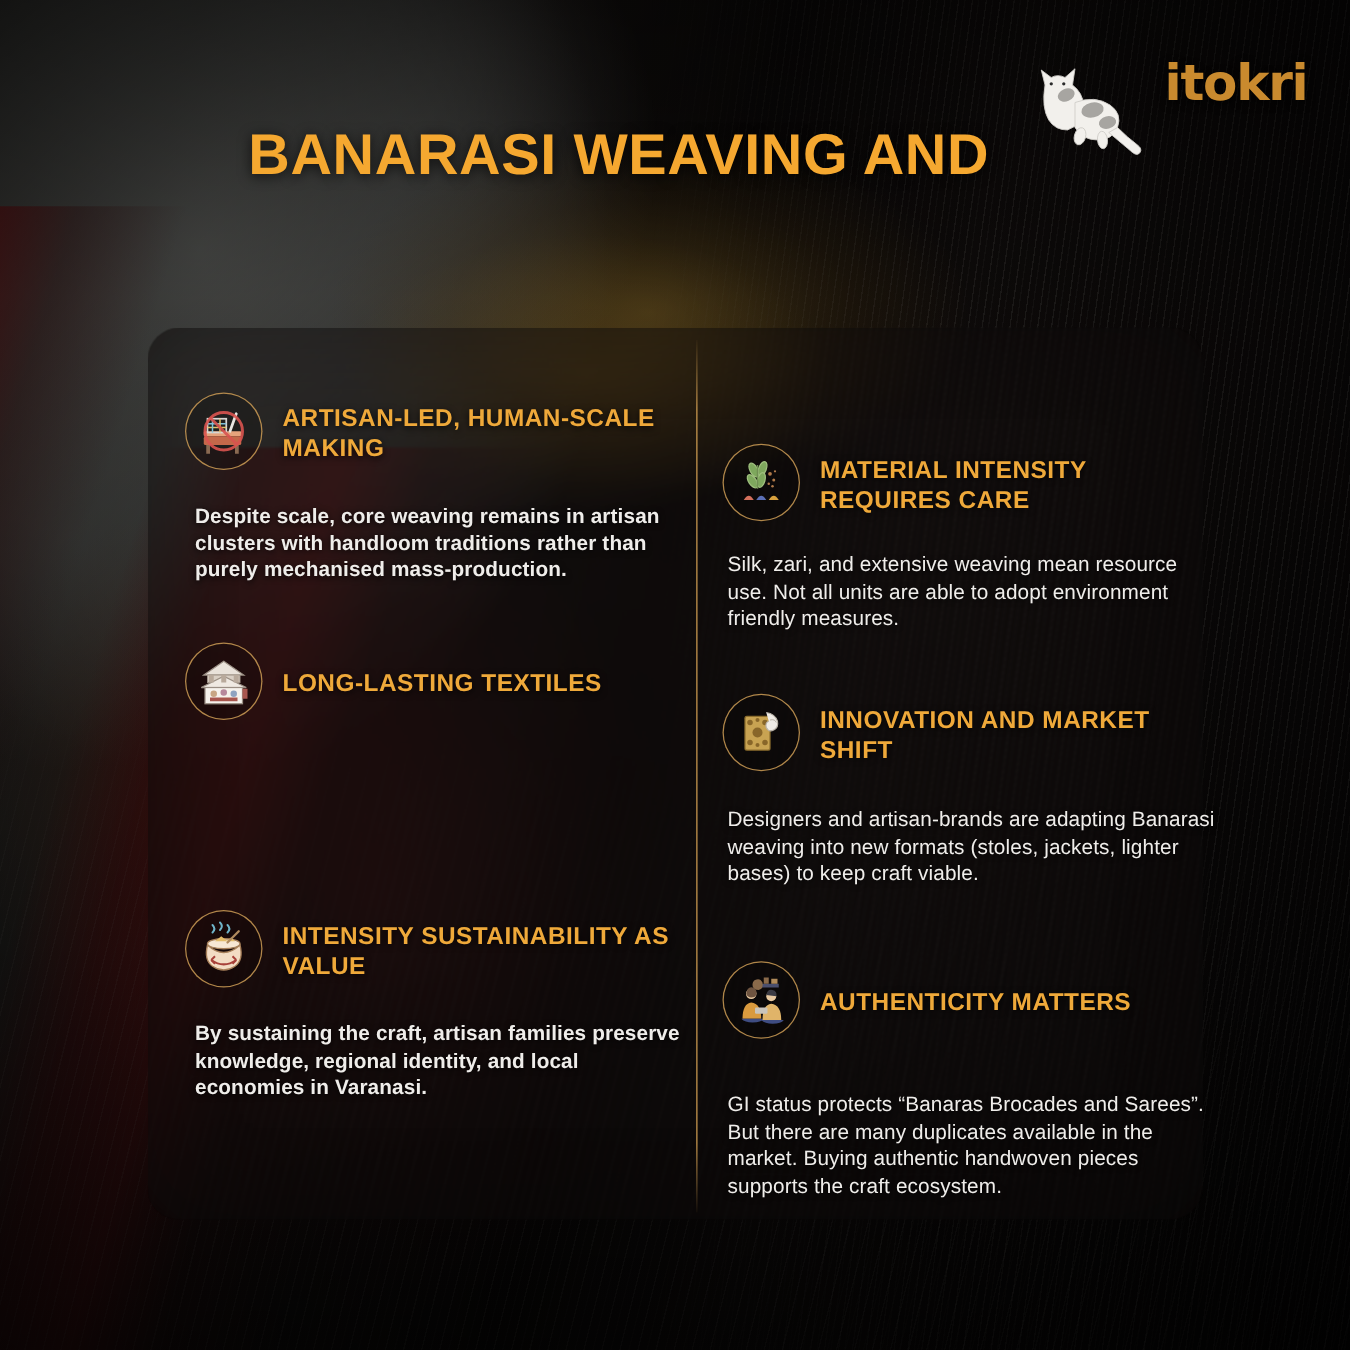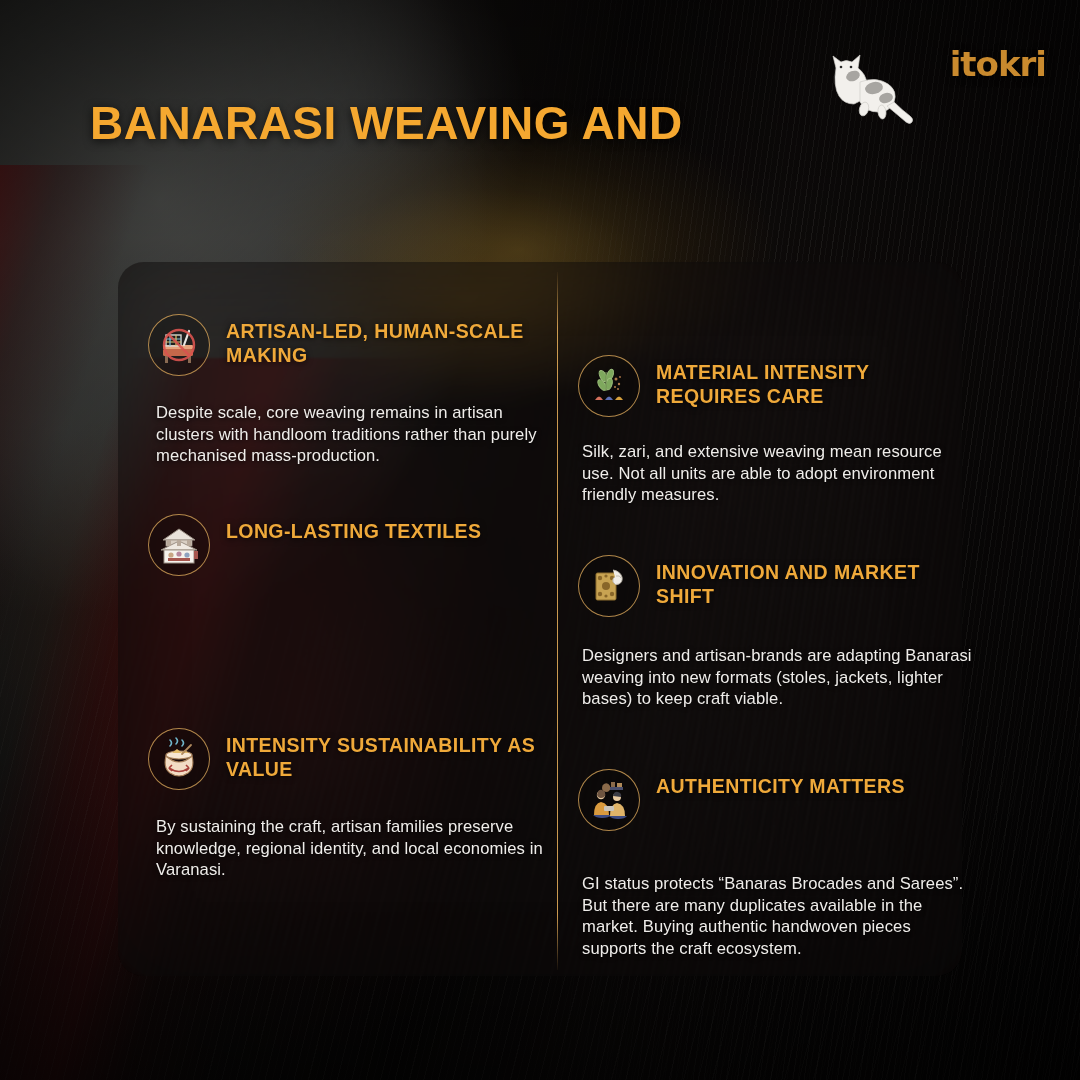--- a/index.html
+++ b/index.html
@@ -91,32 +91,32 @@
     background:
       radial-gradient(ellipse 900px 760px at 50% 46%, rgba(0,0,0,0.10) 0%, rgba(0,0,0,0.46) 62%, rgba(0,0,0,0.76) 100%),
       linear-gradient(180deg, rgba(0,0,0,0.30) 0%, rgba(0,0,0,0.12) 22%, rgba(0,0,0,0.30) 70%, rgba(0,0,0,0.55) 100%);
   }
 
   
   .header{position:absolute;left:0;top:0;width:1080px;height:250px;}
 
   .title{
     position:absolute;left:90px;top:96px;width:810px;
-    text-align:left;
+    text-align:center;
     font-size:46px;line-height:1.18;
     font-weight:bold;letter-spacing:0.5px;
     color:#F5A830;
     text-shadow:0 2px 10px rgba(0,0,0,0.75);
   }
   .title .ln{display:block;}
 
   
   .brand{
     position:absolute;right:34px;top:44px;
-    font-size:34px;font-weight:bold;letter-spacing:-1px;
+    font-size:40px;font-weight:bold;letter-spacing:-1px;
     color:#C98A2E;
     font-family:"DejaVu Sans", sans-serif;
     text-shadow:0 2px 8px rgba(0,0,0,0.7);
   }
   .cat-mark{position:absolute;right:160px;top:46px;width:96px;height:78px;}
 
   
   .panel{
     position:absolute;left:118px;top:262px;
     width:844px;height:714px;
@@ -137,21 +137,21 @@
 
   
   .grid{position:absolute;left:118px;top:262px;width:844px;height:714px;}
   .card{position:absolute;width:400px;}
   .card.col-l{left:30px;}
   .card.col-r{left:460px;margin-top:41px;}
   .card.row-1{top:52px;}
   .card.row-2{top:252px;}
   .card.row-3{top:466px;}
 
-  .card-head{display:flex;align-items:flex-start;gap:16px;}
+  .card-head{display:flex;align-items:center;gap:16px;}
 
   .icon-ring{
     flex:0 0 auto;
     width:62px;height:62px;border-radius:50%;
     border:1.4px solid rgba(206,158,86,0.85);
     position:relative;overflow:hidden;
     background:rgba(0,0,0,0.18);
   }
   .icon-ring svg{position:absolute;left:50%;top:50%;transform:translate(-50%,-50%);}
 
@@ -163,21 +163,21 @@
     text-shadow:0 1px 6px rgba(0,0,0,0.8);
   }
 
   .card-body{
     margin-top:26px;
     font-size:16.6px;line-height:1.30;
     color:#EFEDEA;
     letter-spacing:0.1px;
     text-shadow:0 1px 5px rgba(0,0,0,0.85);
   }
-  .card.col-l .card-body{padding-left:8px;}
+  .card.col-l .card-body{padding-left:8px;font-weight:bold;}
   .card.col-r .card-body{padding-left:4px;}
   .card.col-l.row-2 .card-body{margin-top:30px;}
   .card.col-r.row-2 .card-body{margin-top:28px;}
   .card.col-l.row-3 .card-body{}
   .card.col-r.row-3 .card-body{margin-top:42px;}
   .card.col-r.row-1 .card-body{margin-top:24px;}
 </style>
 </head>
 <body>
 

